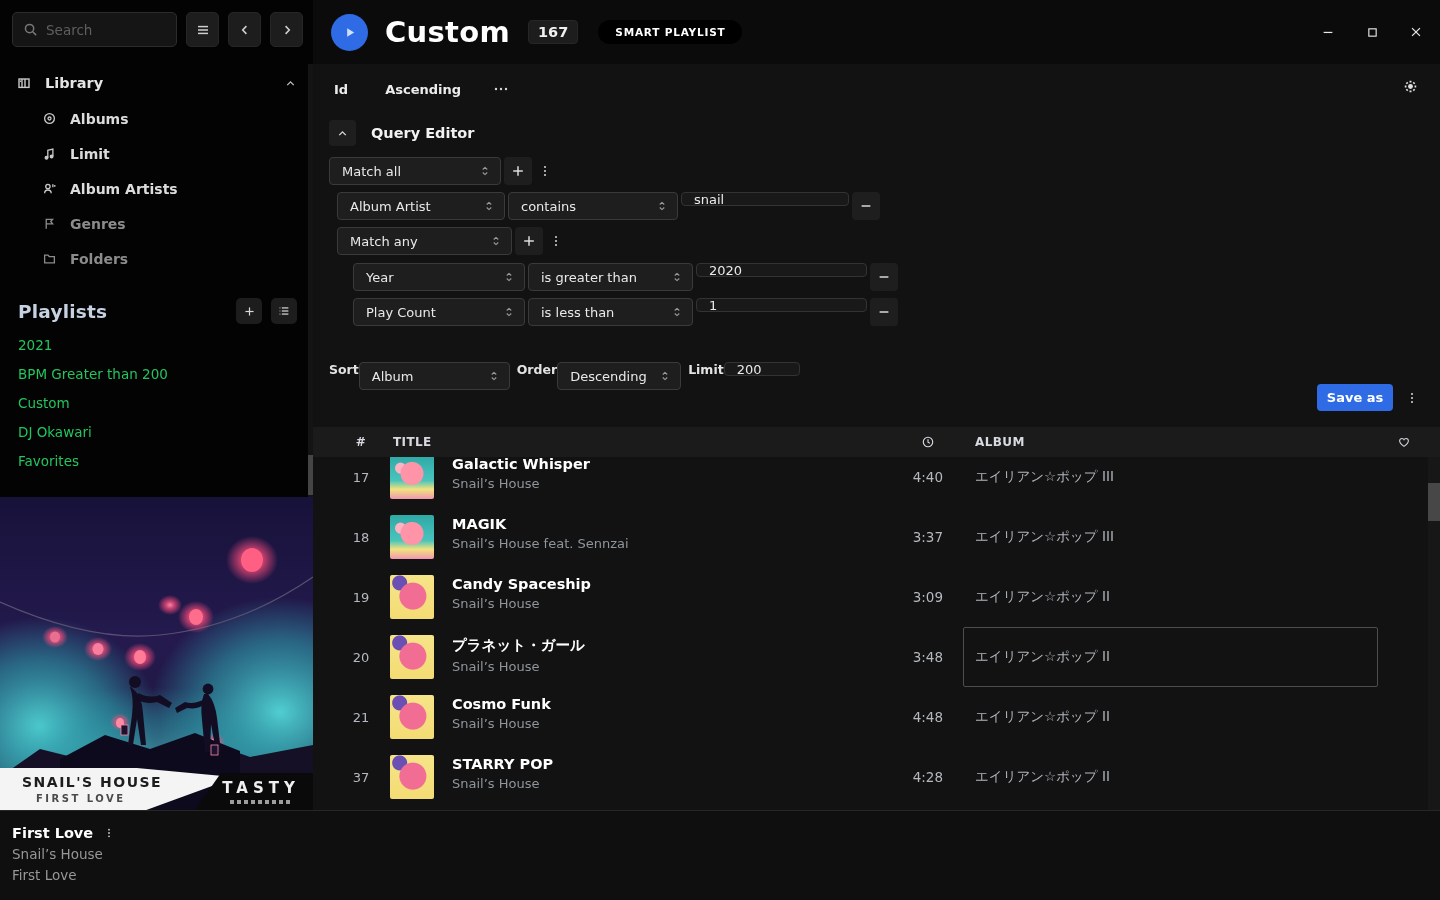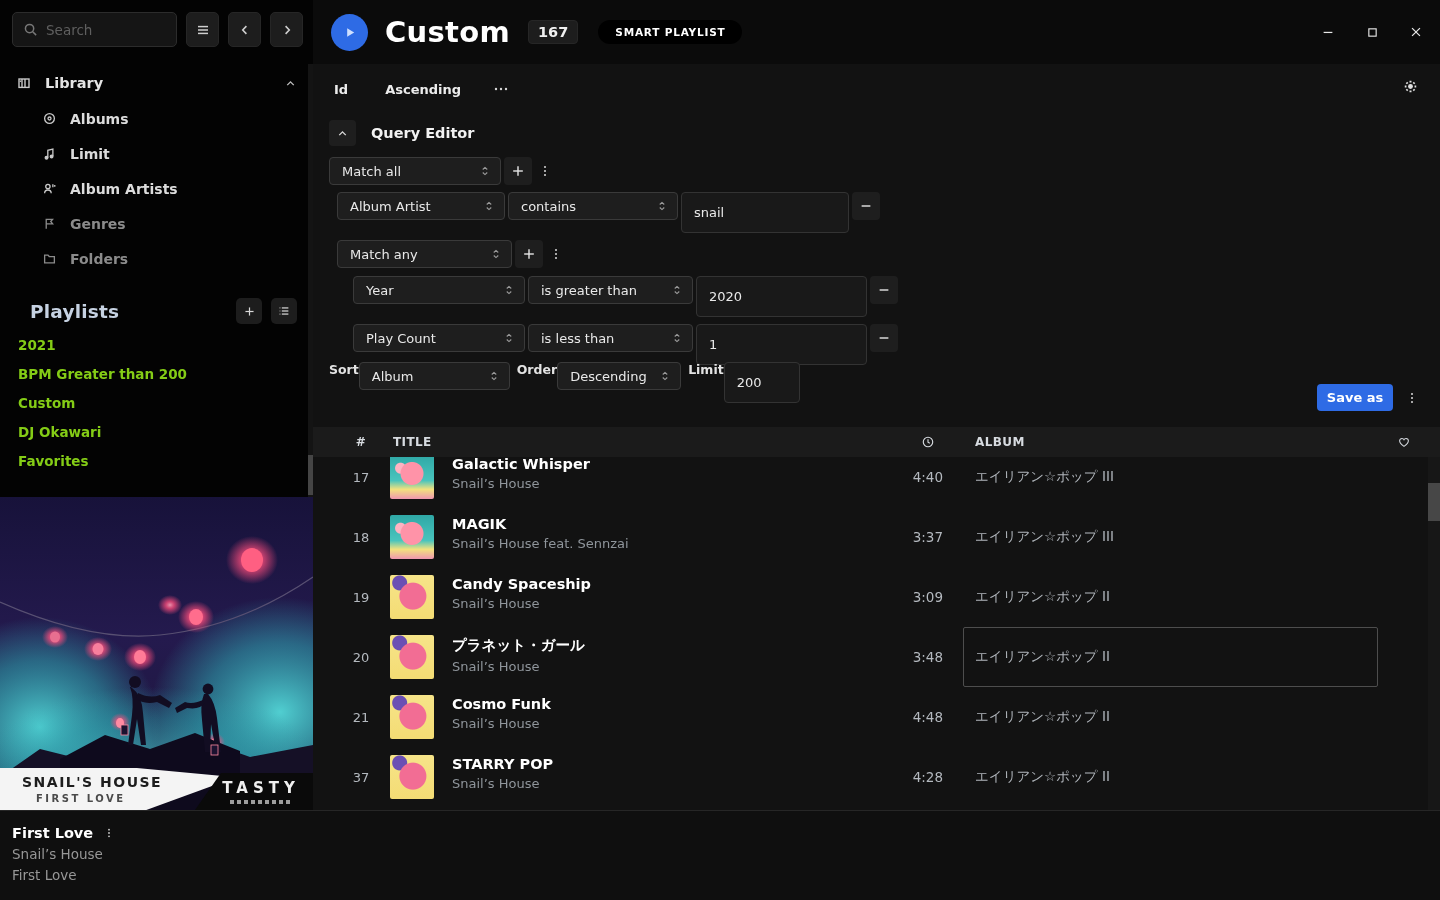--- a/index.html
+++ b/index.html
@@ -17,25 +17,25 @@
   .search-box input::placeholder { color:#5f5f5f; }
   .sq-btn { width:33px; height:35px; background:#1d1d1d; border:1px solid #262626; border-radius:5px;
             display:flex; align-items:center; justify-content:center; cursor:pointer; }
   .nav { margin-top:18px; }
   .nav-item { display:flex; align-items:center; gap:13px; padding:10px 16px; color:#e4e4e4;
               font-size:14.5px; font-weight:600; cursor:pointer; position:relative; }
   .nav-item .spacer { flex:1; }
   .sub-item { display:flex; align-items:center; gap:13px; padding:9.5px 16px 9.5px 42px;
               color:#dcdcdc; font-size:14px; font-weight:600; cursor:pointer; }
   .sub-dim { color:#8b8b8b; }
-  .pl-head { display:flex; align-items:center; margin:22px 16px 6px 30px; }
+  .pl-head { display:flex; align-items:center; margin:22px 16px 6px 18px; }
   .pl-title { font-size:18.5px; font-weight:700; color:#c6d2e2; letter-spacing:.2px; flex:1; }
   .pl-btn { width:26px; height:26px; background:#1d1d1d; border-radius:5px; display:flex;
             align-items:center; justify-content:center; margin-left:9px; cursor:pointer; }
-  .pl-item { padding:6.5px 18px; color:#84cc16; font-size:13.5px; cursor:pointer;font-weight:bold; }
+  .pl-item { padding:6.5px 18px; color:#22c55e; font-size:13.5px; cursor:pointer; }
   .side-scroll { position:absolute; right:0; top:64px; width:5px; height:433px; background:#141414; }
   .side-scroll .thumb { position:absolute; top:391px; width:5px; height:40px; background:#454545; }
 
   
   .album-art { position:absolute; left:0; top:497px; width:313px; height:313px; overflow:hidden; background:#120f2b; }
   .art-svg { display:block; }
   .banner-white { position:absolute; left:0; top:271px; width:236px; height:42px; background:#f4f4f4;
                   clip-path:polygon(0 0, 58% 0, 100% 22%, 62% 100%, 0 100%); display:flex;
                   flex-direction:column; justify-content:center; padding-left:22px; }
   .bw-artist { font-size:14px; font-weight:800; color:#1d1d1d; letter-spacing:1.5px; }
@@ -69,21 +69,21 @@
   
   .query { position:absolute; left:16px; top:120px; }
   .qe-head { display:flex; align-items:center; gap:15px; height:26px; margin-bottom:11px; }
   .qe-collapse { width:27px; height:26px; background:#1e1e1e; border-radius:4px; display:flex;
                  align-items:center; justify-content:center; cursor:pointer; }
   .qe-title { font-size:14.5px; font-weight:600; color:#f2f2f2; }
   .qrow { display:flex; align-items:flex-start; gap:3px; margin-bottom:7px; }
   .fake-select { height:28px; background:#1e1e1e; border:1px solid #3a3a3a; border-radius:4px;
                  display:flex; align-items:center; justify-content:space-between; padding:0 9px 0 12px;
                  color:#e9e9e9; font-size:13px; cursor:pointer; }
-  .qinput { height:41px; background:#191919; border:1px solid #333; border-radius:4px; color:#e9e9e9;
+  .qinput { height:14px; background:#191919; border:1px solid #333; border-radius:4px; color:#e9e9e9;
             font-size:13px; padding:0 12px; outline:none; font-family:inherit; }
   .ico-btn { width:28px; height:28px; background:#1e1e1e; border-radius:4px; display:flex;
              align-items:center; justify-content:center; cursor:pointer; }
   .kebab-btn { width:20px; height:28px; display:flex; align-items:center; justify-content:center; cursor:pointer; }
   .w172{width:172px} .w170{width:170px} .w168{width:168px} .w175{width:175px}
   .ind1{margin-left:8px} .ind2{margin-left:24px}
 
   .sortrow { position:absolute; left:16px; top:362px; display:flex; gap:7px; }
   .sr-group { display:flex; flex-direction:row; }
   .sr-label { font-size:12.5px; font-weight:600; color:#e3e3e3; margin-bottom:7px; }

